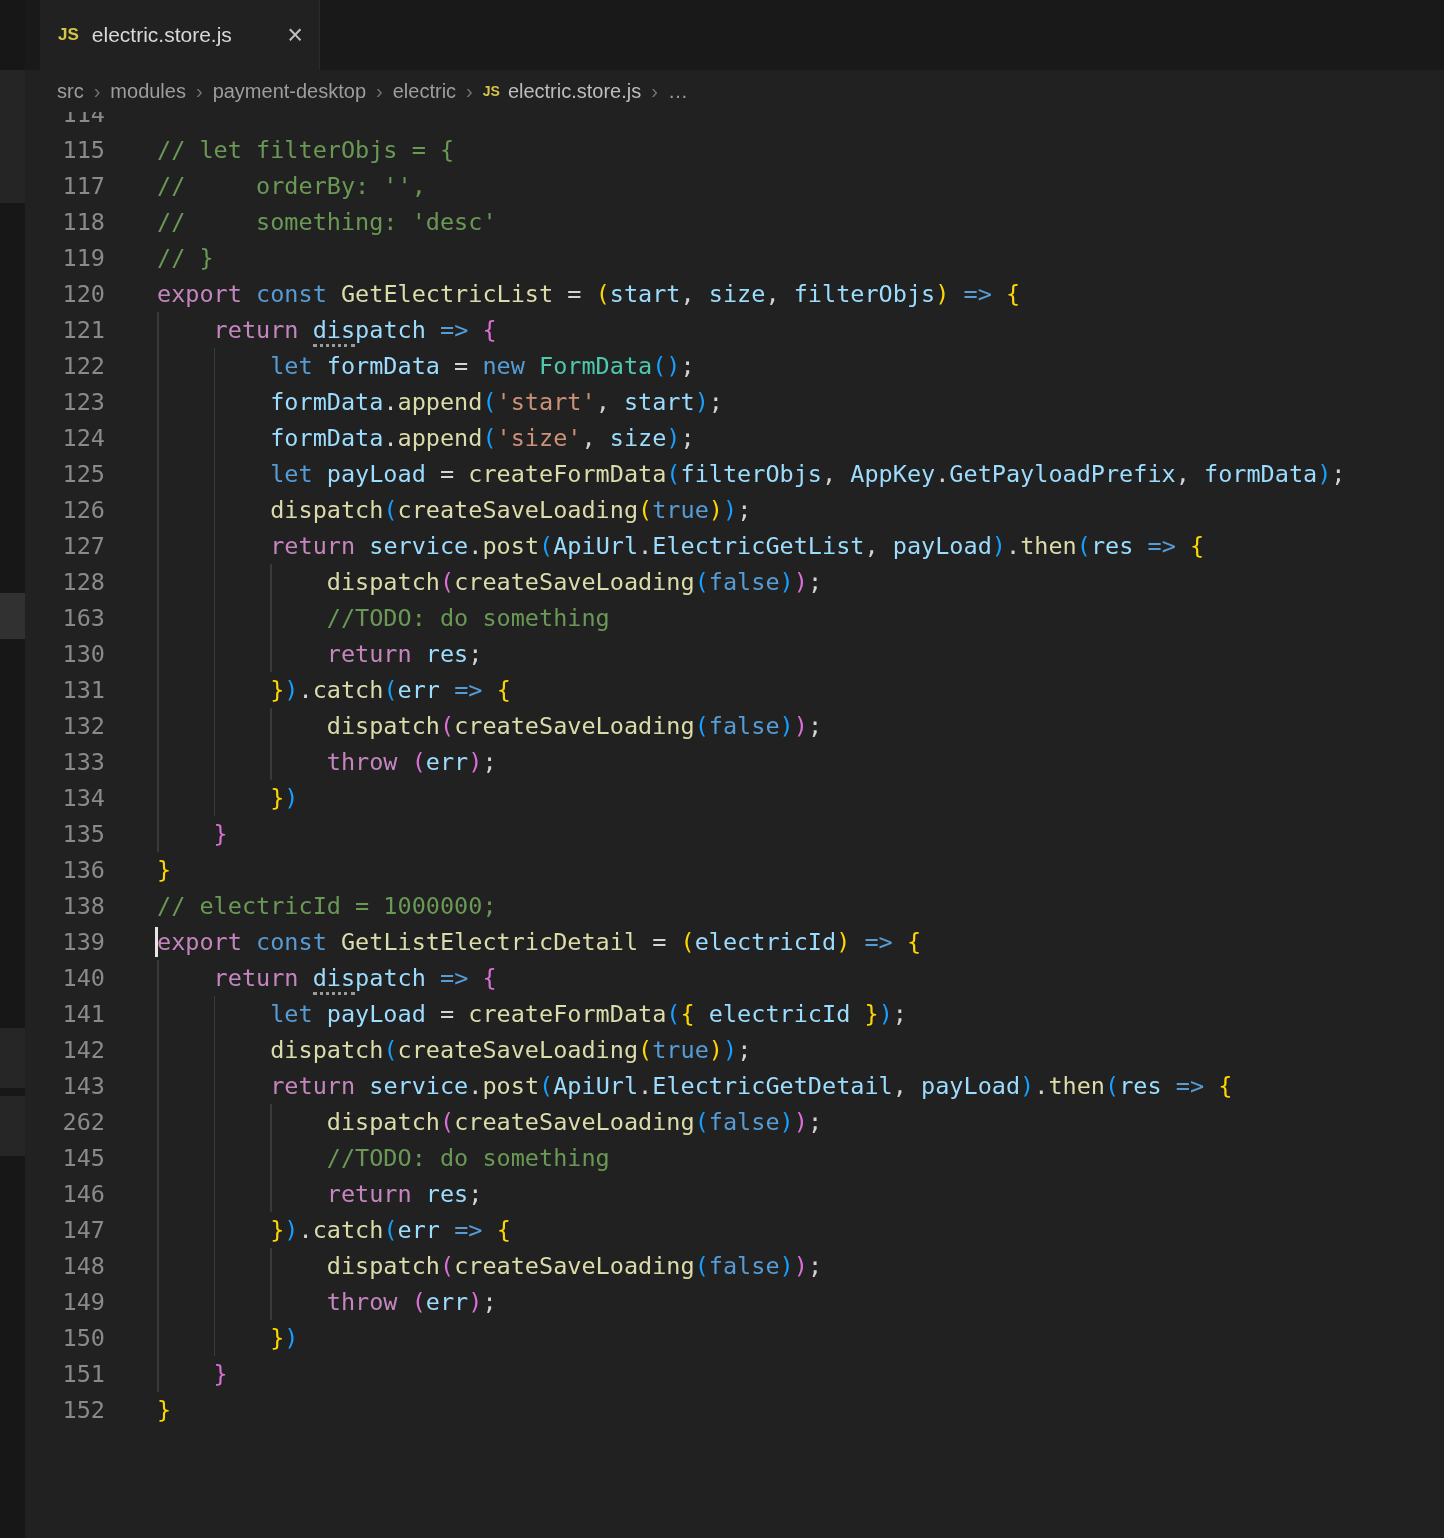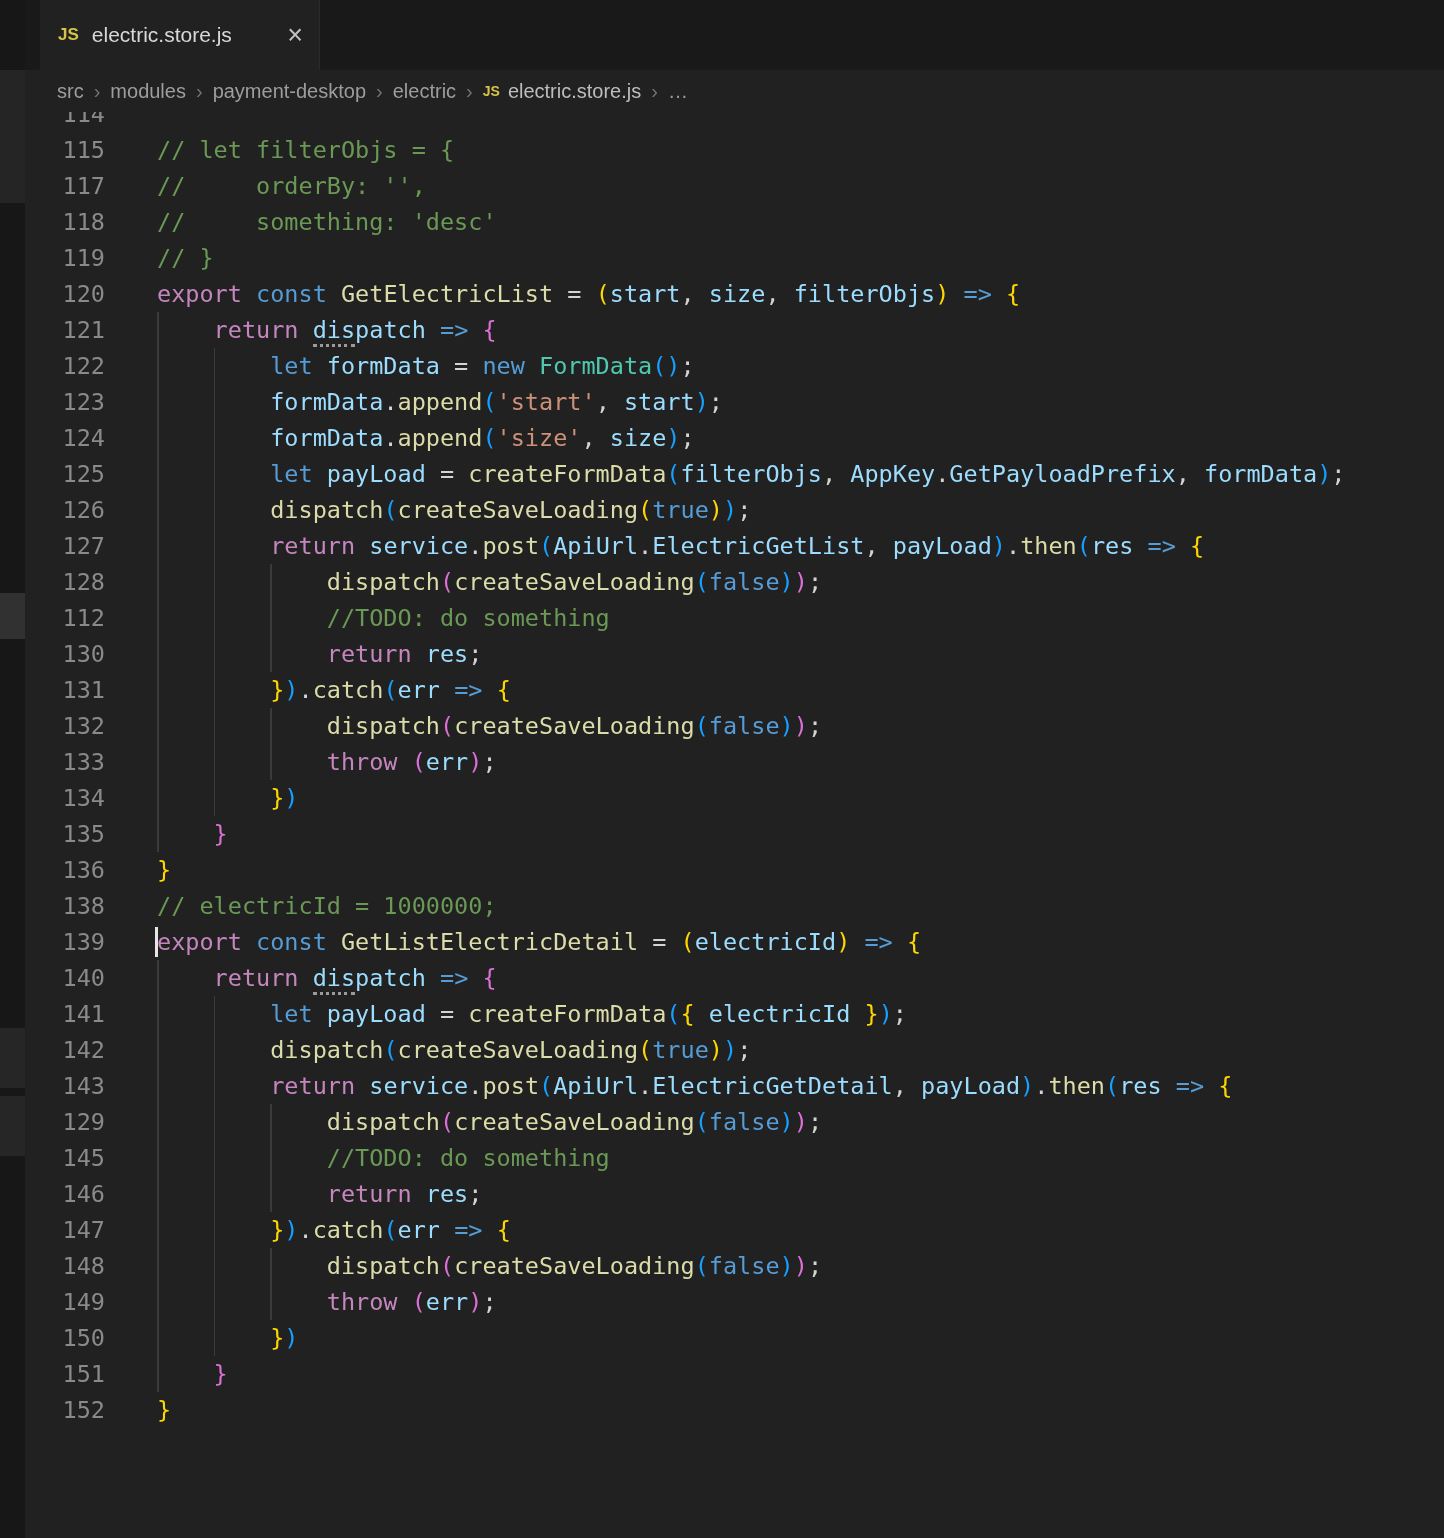--- a/index.html
+++ b/index.html
@@ -130,21 +130,21 @@
         </div>
         <div class="line">
           <div class="gutter">127</div>
           <div class="content"><span class="guide" style="left: calc(0ch + 52px);"></span><span class="guide" style="left: calc(4ch + 52px);"></span><span class="tk tk-p" style="color: rgb(212, 212, 212);">        </span><span class="tk tk-k" style="color: rgb(197, 134, 192);">return </span><span class="tk tk-v" style="color: rgb(156, 220, 254);">service</span><span class="tk tk-p" style="color: rgb(212, 212, 212);">.</span><span class="tk tk-f" style="color: rgb(220, 220, 170);">post</span><span class="tk tk-b3" style="color: rgb(23, 159, 255);">(</span><span class="tk tk-v" style="color: rgb(156, 220, 254);">ApiUrl</span><span class="tk tk-p" style="color: rgb(212, 212, 212);">.</span><span class="tk tk-v" style="color: rgb(156, 220, 254);">ElectricGetList</span><span class="tk tk-p" style="color: rgb(212, 212, 212);">, </span><span class="tk tk-v" style="color: rgb(156, 220, 254);">payLoad</span><span class="tk tk-b3" style="color: rgb(23, 159, 255);">)</span><span class="tk tk-p" style="color: rgb(212, 212, 212);">.</span><span class="tk tk-f" style="color: rgb(220, 220, 170);">then</span><span class="tk tk-b3" style="color: rgb(23, 159, 255);">(</span><span class="tk tk-v" style="color: rgb(156, 220, 254);">res</span><span class="tk tk-p" style="color: rgb(212, 212, 212);"> </span><span class="tk tk-s" style="color: rgb(86, 156, 214);">=&gt;</span><span class="tk tk-p" style="color: rgb(212, 212, 212);"> </span><span class="tk tk-b1" style="color: rgb(255, 215, 0);">{</span></div>
         </div>
         <div class="line">
           <div class="gutter">128</div>
           <div class="content"><span class="guide" style="left: calc(0ch + 52px);"></span><span class="guide" style="left: calc(4ch + 52px);"></span><span class="guide" style="left: calc(8ch + 52px);"></span><span class="tk tk-p" style="color: rgb(212, 212, 212);">            </span><span class="tk tk-f" style="color: rgb(220, 220, 170);">dispatch</span><span class="tk tk-b2" style="color: rgb(218, 112, 214);">(</span><span class="tk tk-f" style="color: rgb(220, 220, 170);">createSaveLoading</span><span class="tk tk-b3" style="color: rgb(23, 159, 255);">(</span><span class="tk tk-s" style="color: rgb(86, 156, 214);">false</span><span class="tk tk-b3" style="color: rgb(23, 159, 255);">)</span><span class="tk tk-b2" style="color: rgb(218, 112, 214);">)</span><span class="tk tk-p" style="color: rgb(212, 212, 212);">;</span></div>
         </div>
         <div class="line">
-          <div class="gutter">112</div>
+          <div class="gutter">163</div>
           <div class="content"><span class="guide" style="left: calc(0ch + 52px);"></span><span class="guide" style="left: calc(4ch + 52px);"></span><span class="guide" style="left: calc(8ch + 52px);"></span><span class="tk tk-p" style="color: rgb(212, 212, 212);">            </span><span class="tk tk-c" style="color: rgb(106, 153, 85);">//TODO: do something</span></div>
         </div>
         <div class="line">
           <div class="gutter">130</div>
           <div class="content"><span class="guide" style="left: calc(0ch + 52px);"></span><span class="guide" style="left: calc(4ch + 52px);"></span><span class="guide" style="left: calc(8ch + 52px);"></span><span class="tk tk-p" style="color: rgb(212, 212, 212);">            </span><span class="tk tk-k" style="color: rgb(197, 134, 192);">return </span><span class="tk tk-v" style="color: rgb(156, 220, 254);">res</span><span class="tk tk-p" style="color: rgb(212, 212, 212);">;</span></div>
         </div>
         <div class="line">
           <div class="gutter">131</div>
           <div class="content"><span class="guide" style="left: calc(0ch + 52px);"></span><span class="guide" style="left: calc(4ch + 52px);"></span><span class="tk tk-p" style="color: rgb(212, 212, 212);">        </span><span class="tk tk-b1" style="color: rgb(255, 215, 0);">}</span><span class="tk tk-b3" style="color: rgb(23, 159, 255);">)</span><span class="tk tk-p" style="color: rgb(212, 212, 212);">.</span><span class="tk tk-f" style="color: rgb(220, 220, 170);">catch</span><span class="tk tk-b3" style="color: rgb(23, 159, 255);">(</span><span class="tk tk-v" style="color: rgb(156, 220, 254);">err</span><span class="tk tk-p" style="color: rgb(212, 212, 212);"> </span><span class="tk tk-s" style="color: rgb(86, 156, 214);">=&gt;</span><span class="tk tk-p" style="color: rgb(212, 212, 212);"> </span><span class="tk tk-b1" style="color: rgb(255, 215, 0);">{</span></div>
         </div>
@@ -186,21 +186,21 @@
         </div>
         <div class="line">
           <div class="gutter">142</div>
           <div class="content"><span class="guide" style="left: calc(0ch + 52px);"></span><span class="guide" style="left: calc(4ch + 52px);"></span><span class="tk tk-p" style="color: rgb(212, 212, 212);">        </span><span class="tk tk-f" style="color: rgb(220, 220, 170);">dispatch</span><span class="tk tk-b3" style="color: rgb(23, 159, 255);">(</span><span class="tk tk-f" style="color: rgb(220, 220, 170);">createSaveLoading</span><span class="tk tk-b1" style="color: rgb(255, 215, 0);">(</span><span class="tk tk-s" style="color: rgb(86, 156, 214);">true</span><span class="tk tk-b1" style="color: rgb(255, 215, 0);">)</span><span class="tk tk-b3" style="color: rgb(23, 159, 255);">)</span><span class="tk tk-p" style="color: rgb(212, 212, 212);">;</span></div>
         </div>
         <div class="line">
           <div class="gutter">143</div>
           <div class="content"><span class="guide" style="left: calc(0ch + 52px);"></span><span class="guide" style="left: calc(4ch + 52px);"></span><span class="tk tk-p" style="color: rgb(212, 212, 212);">        </span><span class="tk tk-k" style="color: rgb(197, 134, 192);">return </span><span class="tk tk-v" style="color: rgb(156, 220, 254);">service</span><span class="tk tk-p" style="color: rgb(212, 212, 212);">.</span><span class="tk tk-f" style="color: rgb(220, 220, 170);">post</span><span class="tk tk-b3" style="color: rgb(23, 159, 255);">(</span><span class="tk tk-v" style="color: rgb(156, 220, 254);">ApiUrl</span><span class="tk tk-p" style="color: rgb(212, 212, 212);">.</span><span class="tk tk-v" style="color: rgb(156, 220, 254);">ElectricGetDetail</span><span class="tk tk-p" style="color: rgb(212, 212, 212);">, </span><span class="tk tk-v" style="color: rgb(156, 220, 254);">payLoad</span><span class="tk tk-b3" style="color: rgb(23, 159, 255);">)</span><span class="tk tk-p" style="color: rgb(212, 212, 212);">.</span><span class="tk tk-f" style="color: rgb(220, 220, 170);">then</span><span class="tk tk-b3" style="color: rgb(23, 159, 255);">(</span><span class="tk tk-v" style="color: rgb(156, 220, 254);">res</span><span class="tk tk-p" style="color: rgb(212, 212, 212);"> </span><span class="tk tk-s" style="color: rgb(86, 156, 214);">=&gt;</span><span class="tk tk-p" style="color: rgb(212, 212, 212);"> </span><span class="tk tk-b1" style="color: rgb(255, 215, 0);">{</span></div>
         </div>
         <div class="line">
-          <div class="gutter">129</div>
+          <div class="gutter">262</div>
           <div class="content"><span class="guide" style="left: calc(0ch + 52px);"></span><span class="guide" style="left: calc(4ch + 52px);"></span><span class="guide" style="left: calc(8ch + 52px);"></span><span class="tk tk-p" style="color: rgb(212, 212, 212);">            </span><span class="tk tk-f" style="color: rgb(220, 220, 170);">dispatch</span><span class="tk tk-b2" style="color: rgb(218, 112, 214);">(</span><span class="tk tk-f" style="color: rgb(220, 220, 170);">createSaveLoading</span><span class="tk tk-b3" style="color: rgb(23, 159, 255);">(</span><span class="tk tk-s" style="color: rgb(86, 156, 214);">false</span><span class="tk tk-b3" style="color: rgb(23, 159, 255);">)</span><span class="tk tk-b2" style="color: rgb(218, 112, 214);">)</span><span class="tk tk-p" style="color: rgb(212, 212, 212);">;</span></div>
         </div>
         <div class="line">
           <div class="gutter">145</div>
           <div class="content"><span class="guide" style="left: calc(0ch + 52px);"></span><span class="guide" style="left: calc(4ch + 52px);"></span><span class="guide" style="left: calc(8ch + 52px);"></span><span class="tk tk-p" style="color: rgb(212, 212, 212);">            </span><span class="tk tk-c" style="color: rgb(106, 153, 85);">//TODO: do something</span></div>
         </div>
         <div class="line">
           <div class="gutter">146</div>
           <div class="content"><span class="guide" style="left: calc(0ch + 52px);"></span><span class="guide" style="left: calc(4ch + 52px);"></span><span class="guide" style="left: calc(8ch + 52px);"></span><span class="tk tk-p" style="color: rgb(212, 212, 212);">            </span><span class="tk tk-k" style="color: rgb(197, 134, 192);">return </span><span class="tk tk-v" style="color: rgb(156, 220, 254);">res</span><span class="tk tk-p" style="color: rgb(212, 212, 212);">;</span></div>
         </div>

